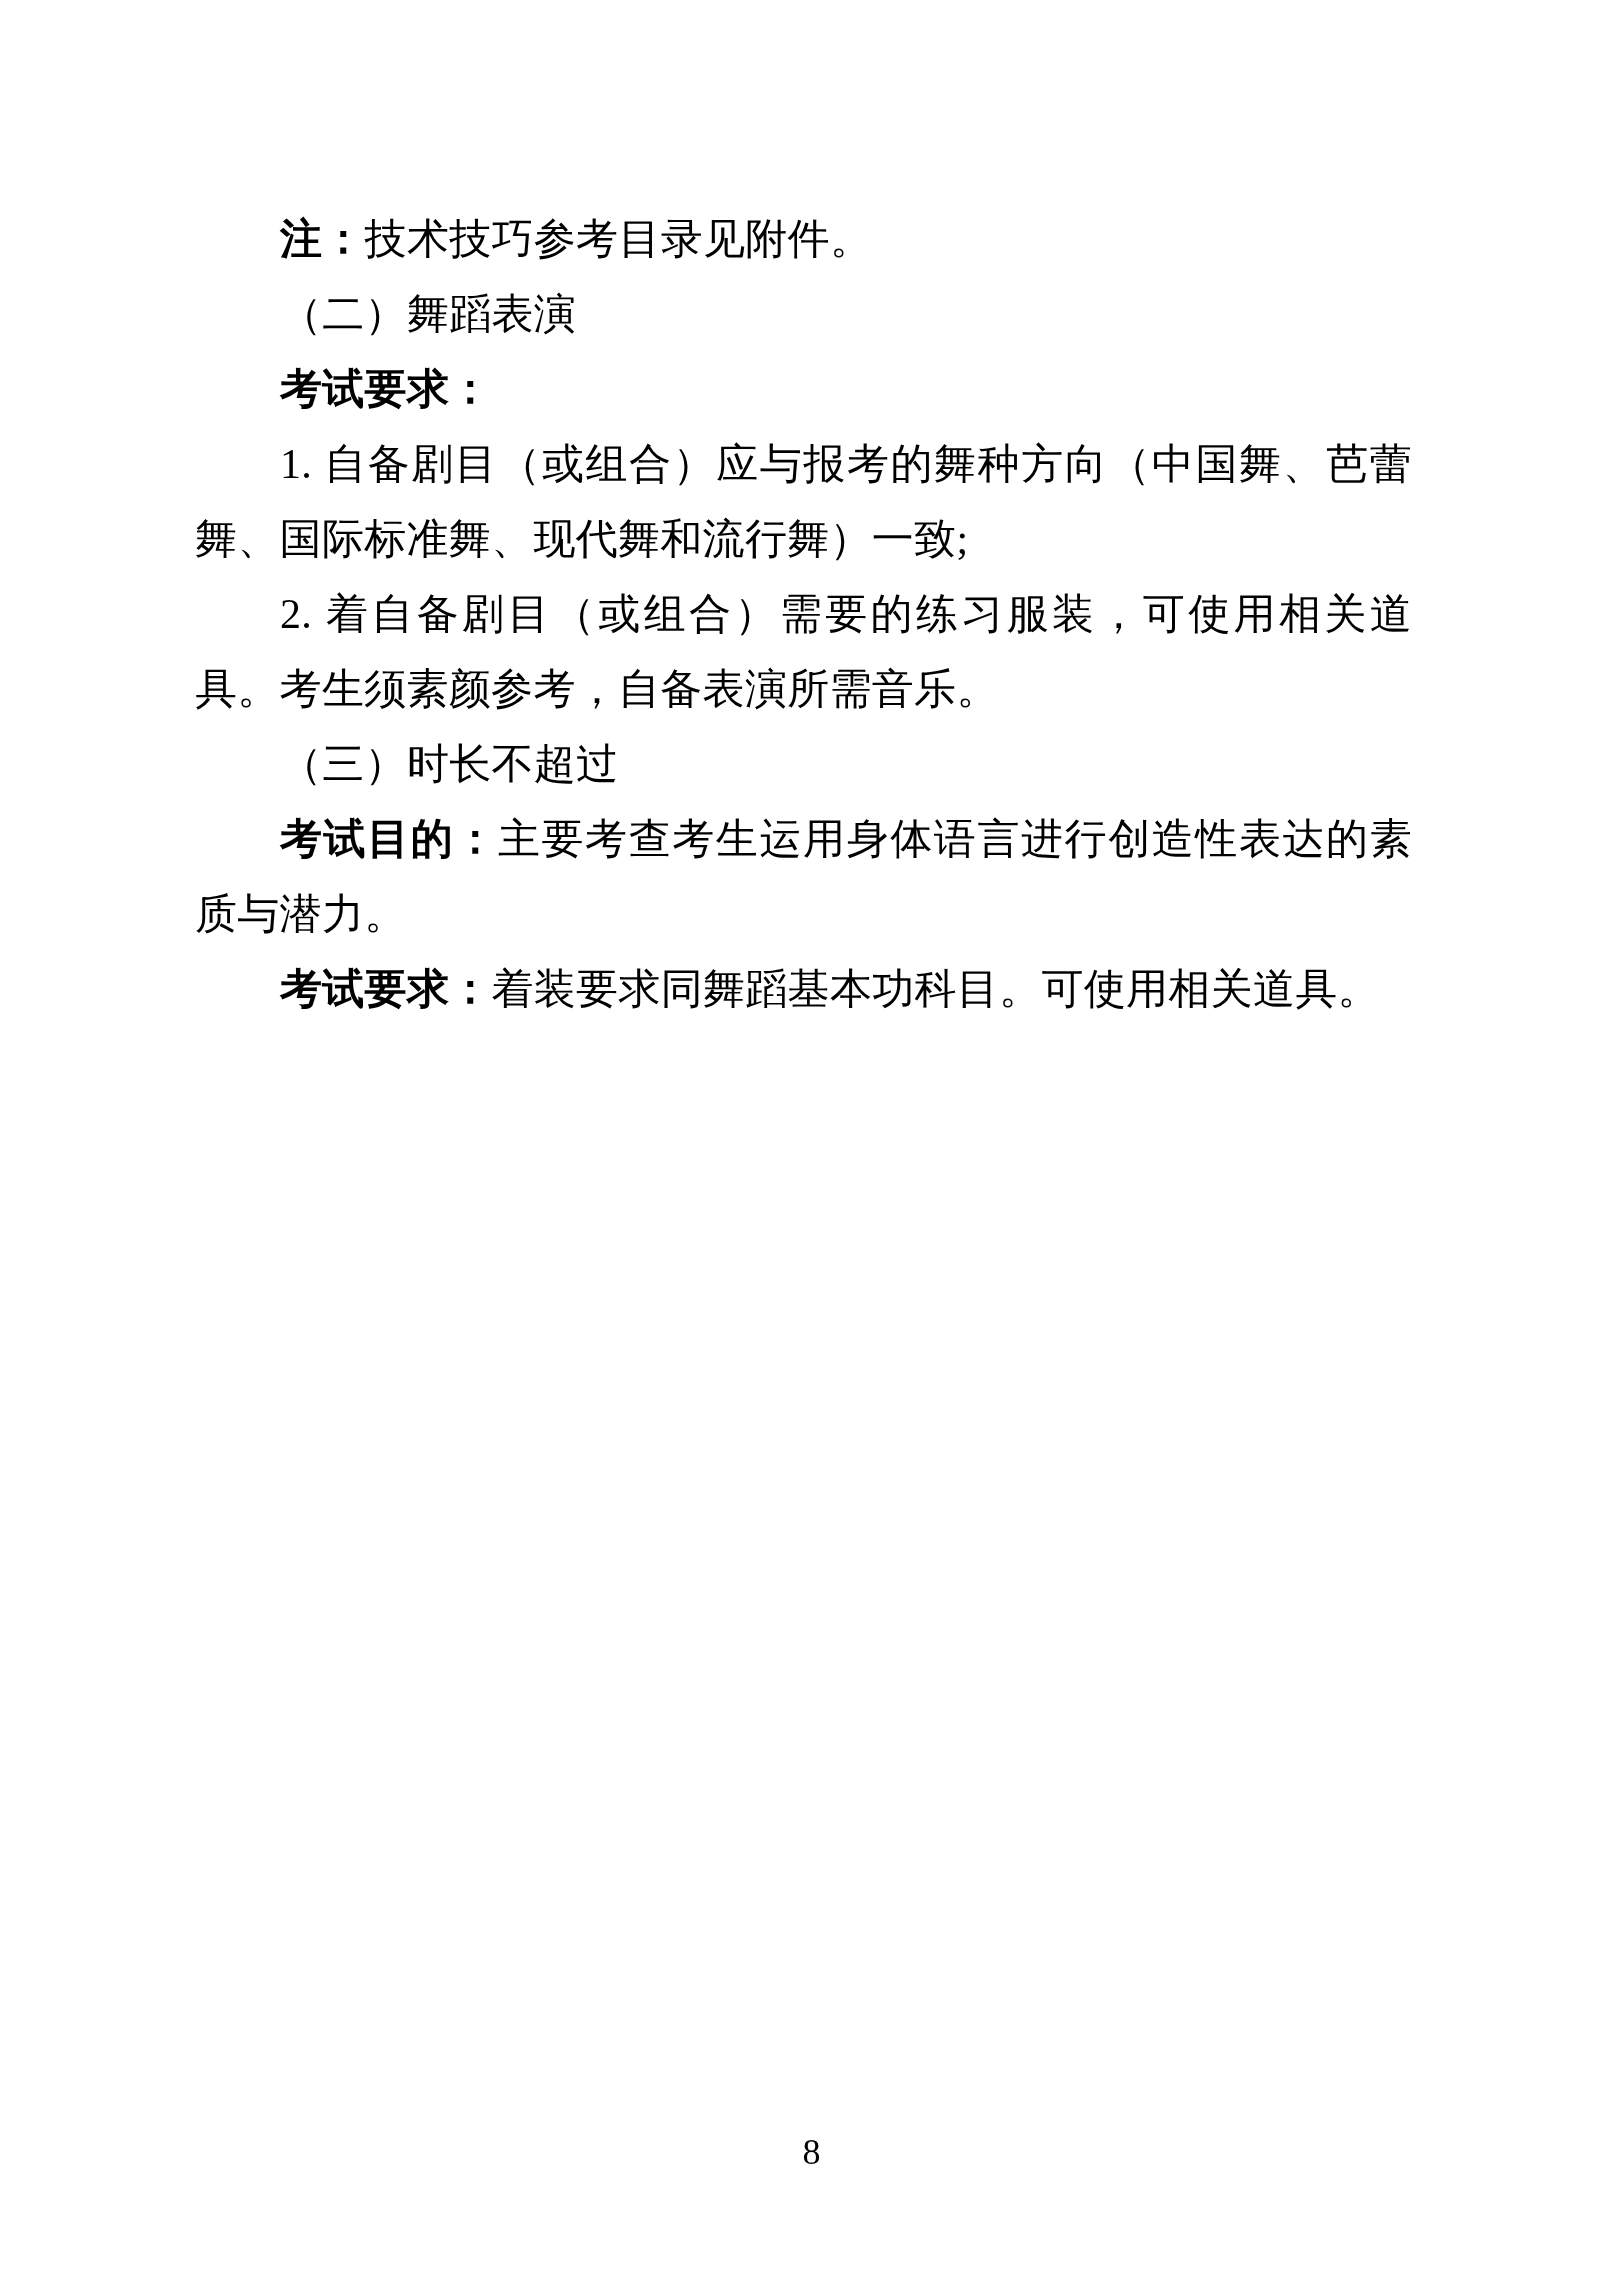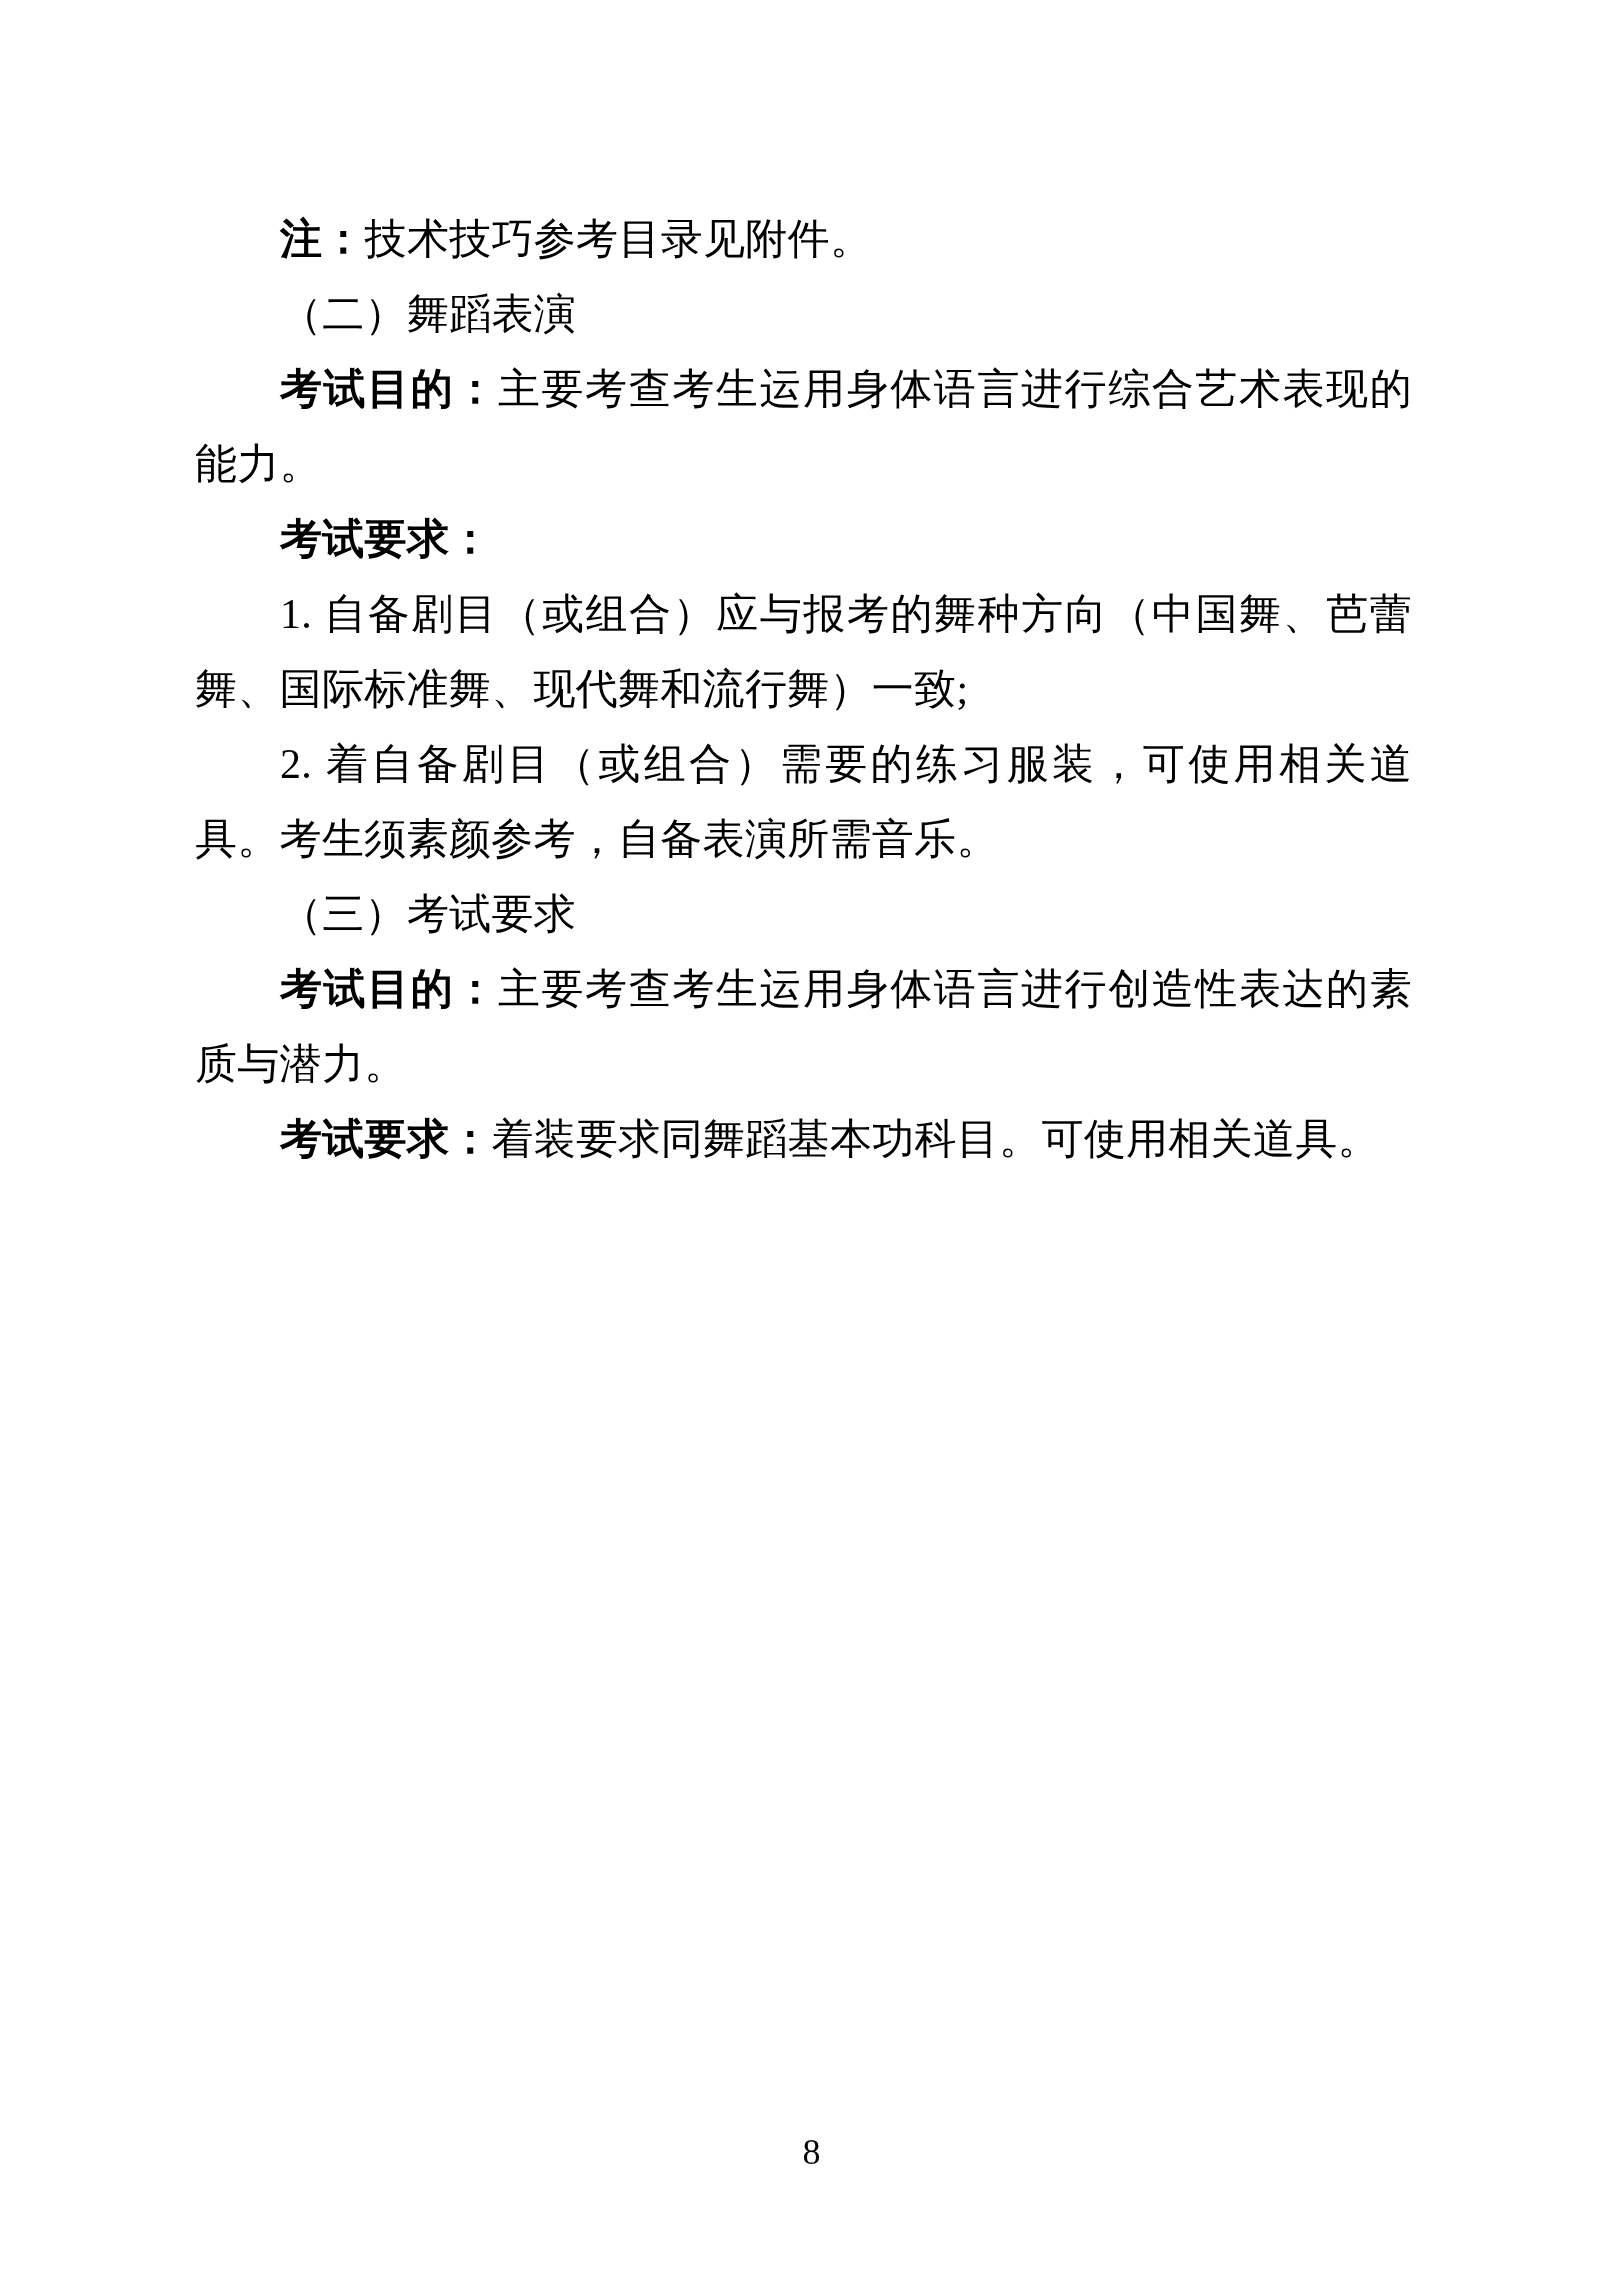--- a/index.html
+++ b/index.html
@@ -50,23 +50,22 @@
     font-family: "Liberation Serif", "DejaVu Serif", serif;
   }
 </style>
 </head>
 <body>
 
 <div class="page">
   <div class="text-block" id="doc-body">
       <p><span class="label">注：</span><span>技术技巧参考目录见附件。</span></p>
       <p class="heading"><span>（二）舞蹈表演</span></p>
-      <p><span class="label">考试目的：</span><span>主要考查考生运用身体语言进行综合艺术表现的能力。</span></p>
       <p><span class="label">考试要求：</span><span></span></p>
       <p><span>1. 自备剧目（或组合）应与报考的舞种方向（中国舞、芭蕾舞、国际标准舞、现代舞和流行舞）一致;</span></p>
       <p><span>2. 着自备剧目（或组合）需要的练习服装，可使用相关道具。考生须素颜参考，自备表演所需音乐。</span></p>
-      <p class="heading"><span>（三）考试要求</span></p>
+      <p class="heading"><span>（三）时长不超过</span></p>
       <p><span class="label">考试目的：</span><span>主要考查考生运用身体语言进行创造性表达的素质与潜力。</span></p>
       <p><span class="label">考试要求：</span><span>着装要求同舞蹈基本功科目。可使用相关道具。</span></p>
     </div>
   <div class="page-number">8</div>
 </div>
 
 
 </body></html>

